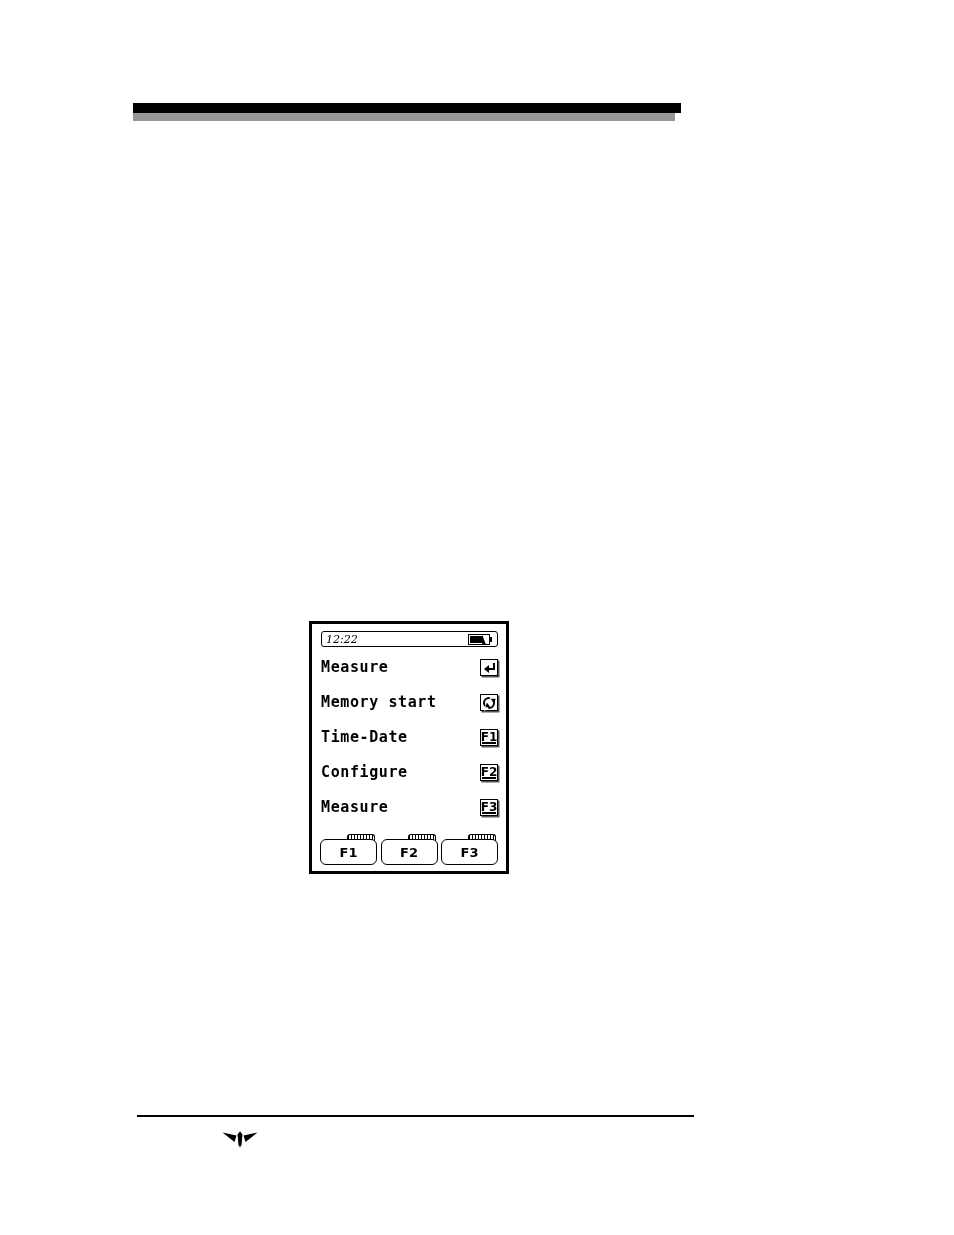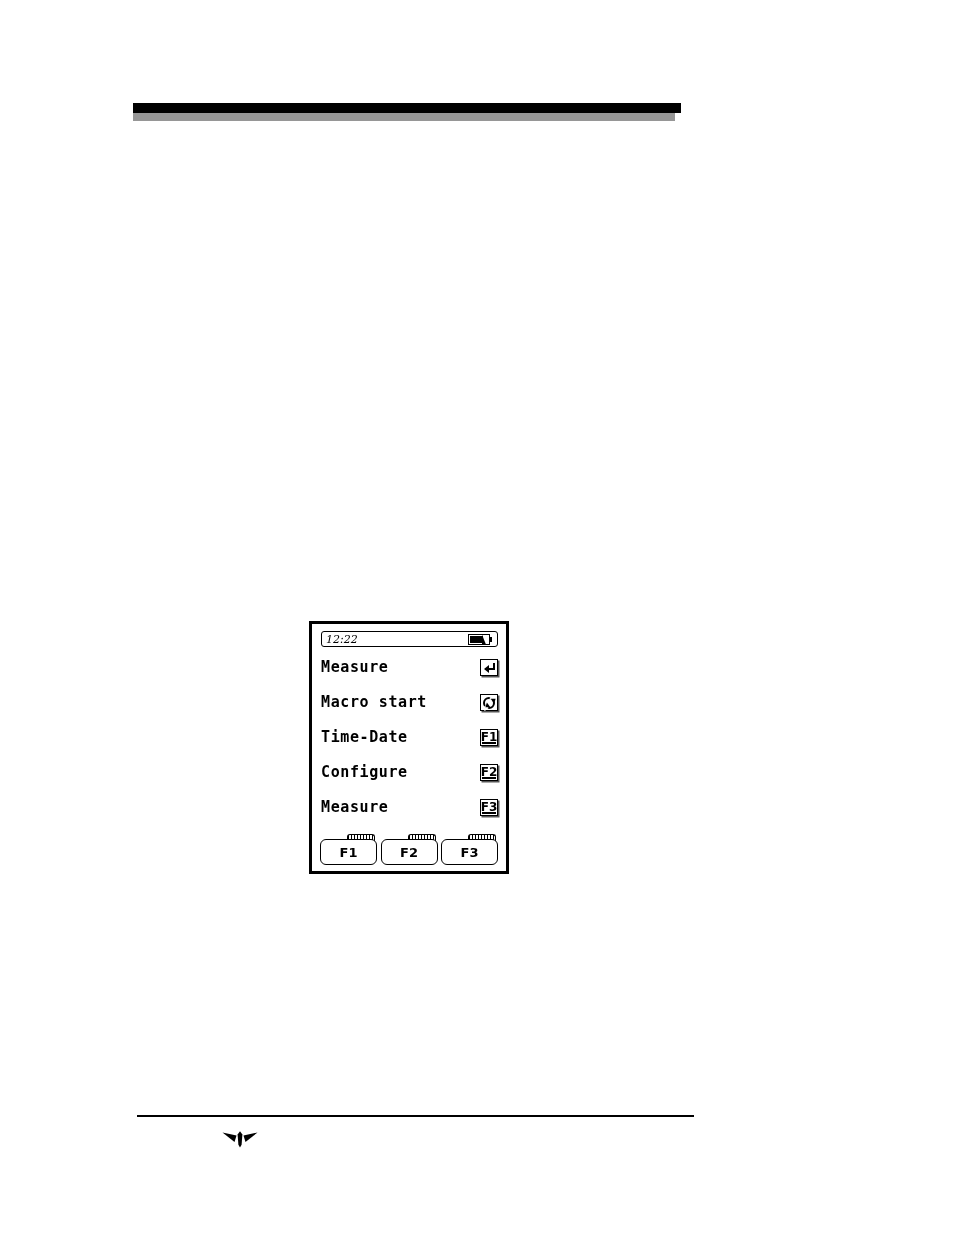--- a/index.html
+++ b/index.html
@@ -361,21 +361,21 @@
       <span class="keybox">
         <span class="enter-arrow">
           <span class="ea-v"></span>
             <span class="ea-h"></span>
             <span class="ea-head"></span>
         </span>
       </span>
     </div>
 
     <div class="lcd-menu-row">
-      <span class="lcd-menu-label">Macro start</span>
+      <span class="lcd-menu-label">Memory start</span>
       <span class="keybox">
         <span class="macro-circle">
           <span class="mc-ring"></span>
           <span class="mc-gap1"></span>
             <span class="mc-gap2"></span>
           <span class="mc-tip1"></span>
             <span class="mc-tip2"></span>
         </span>
       </span>
     </div>

